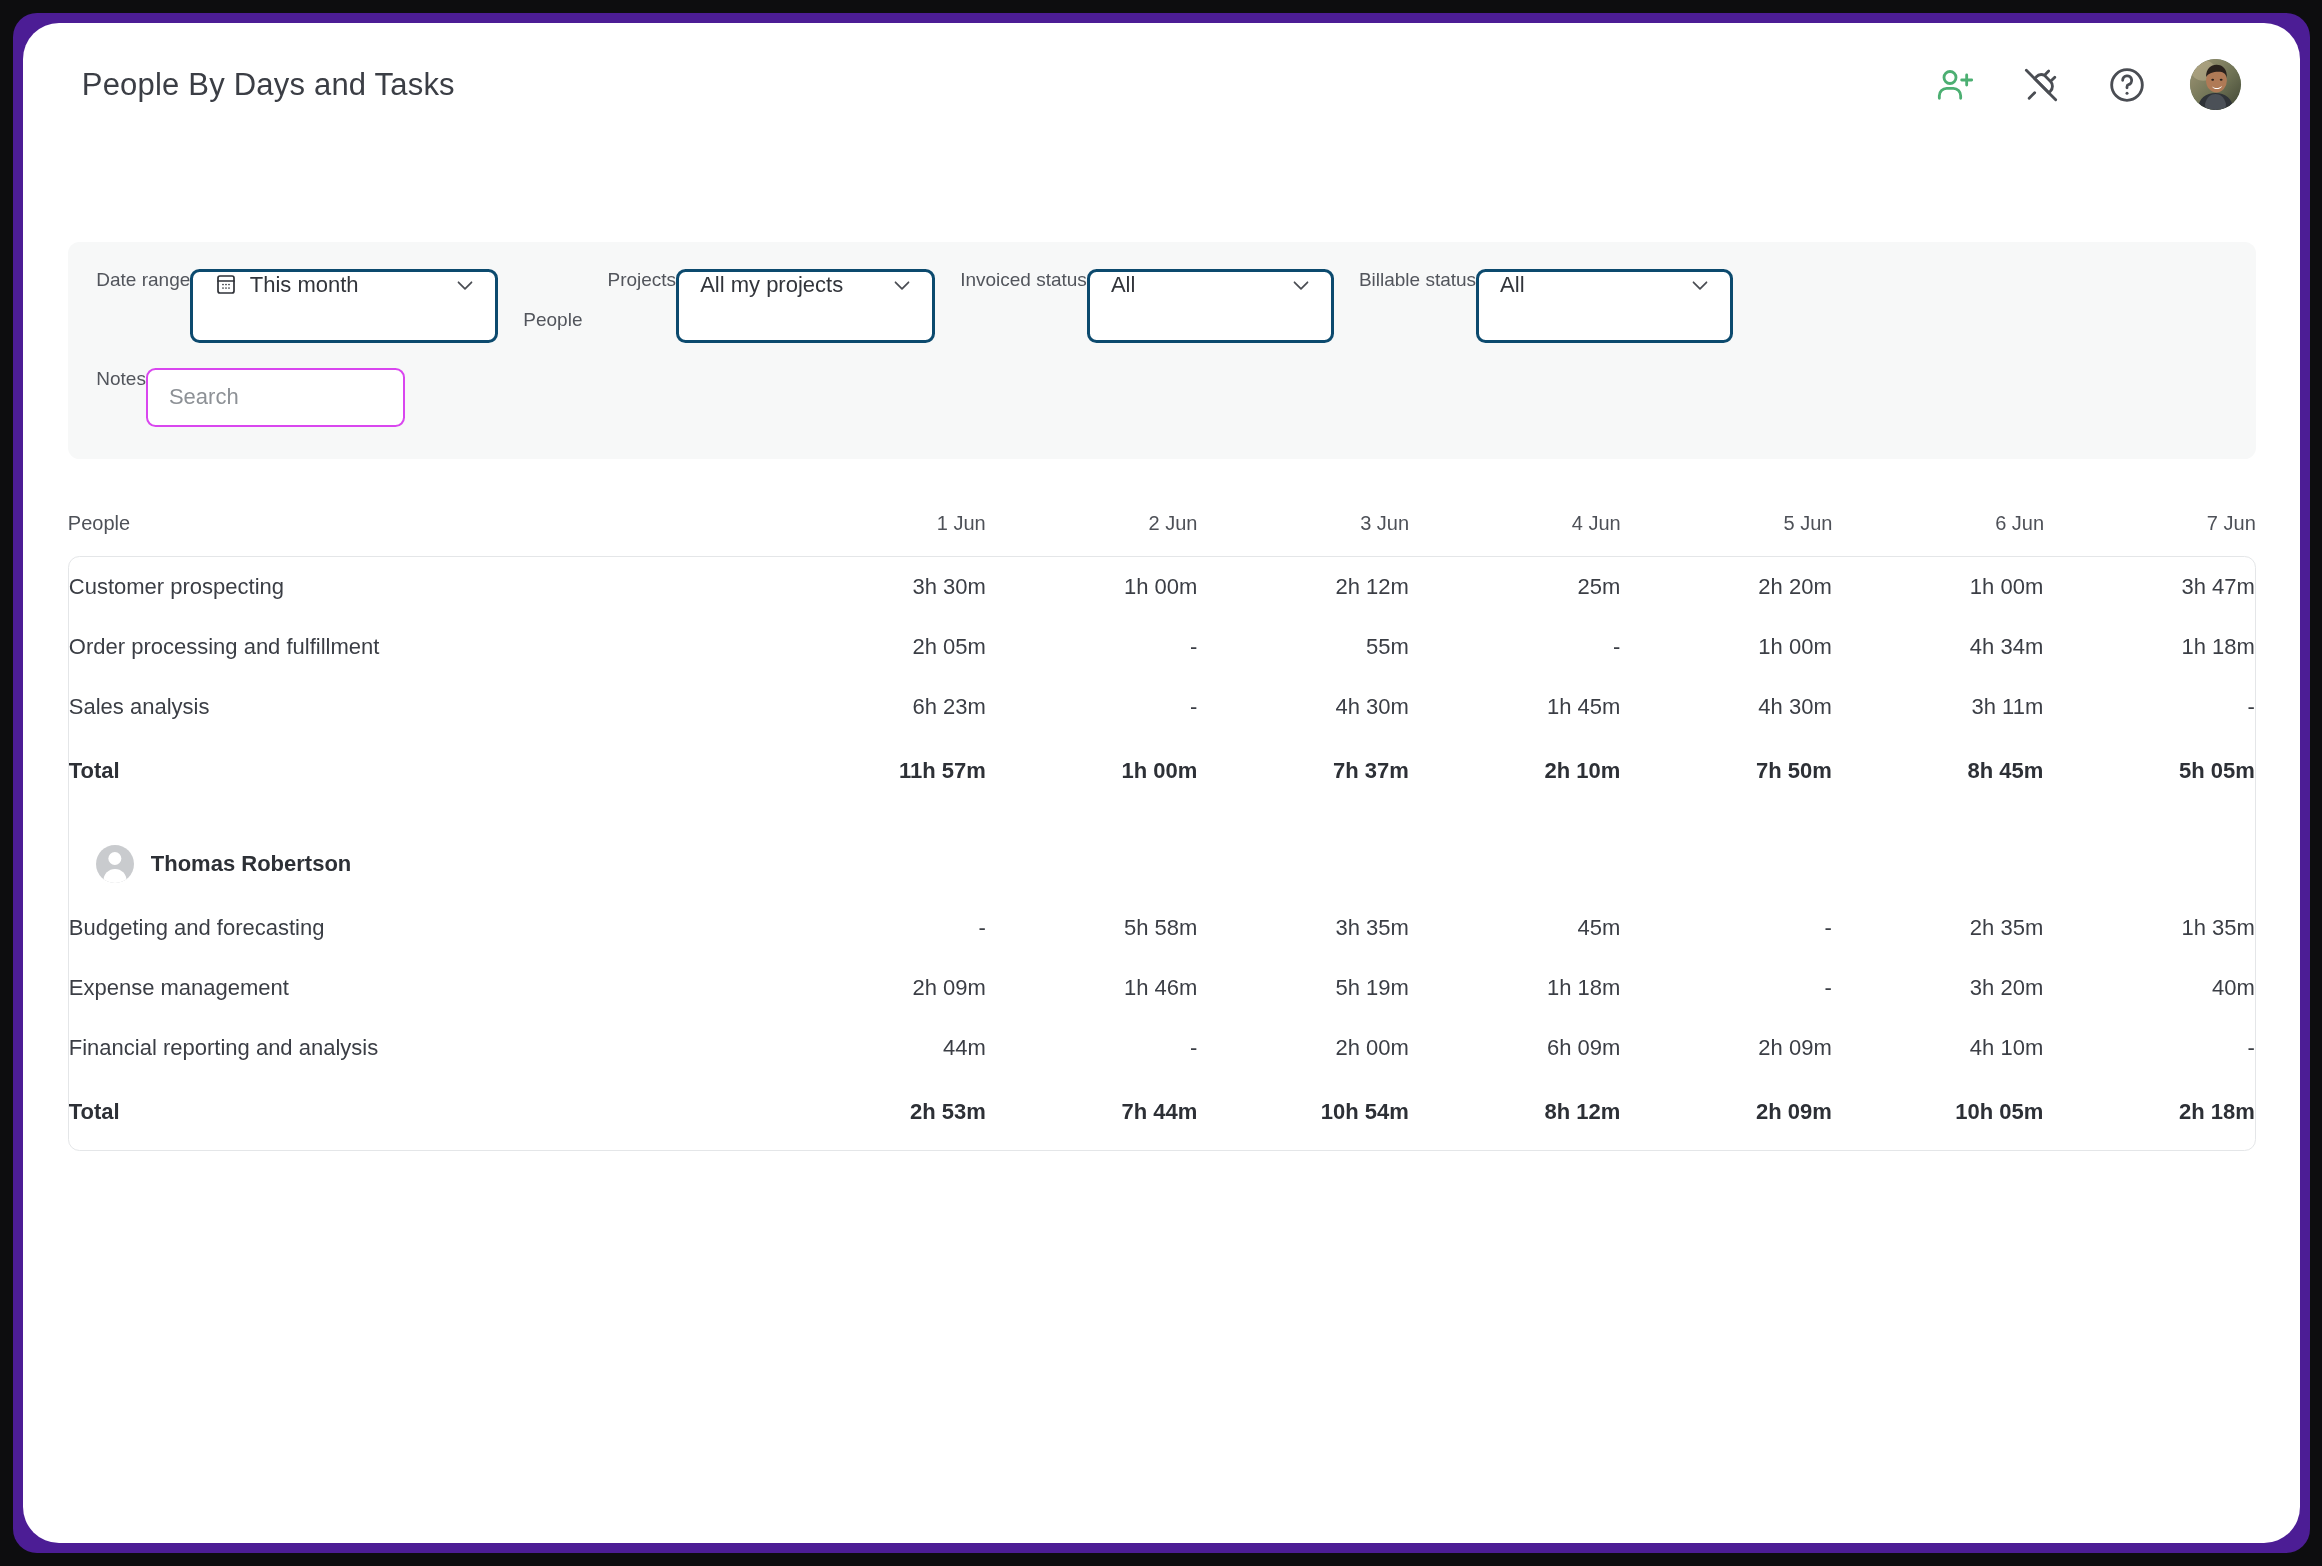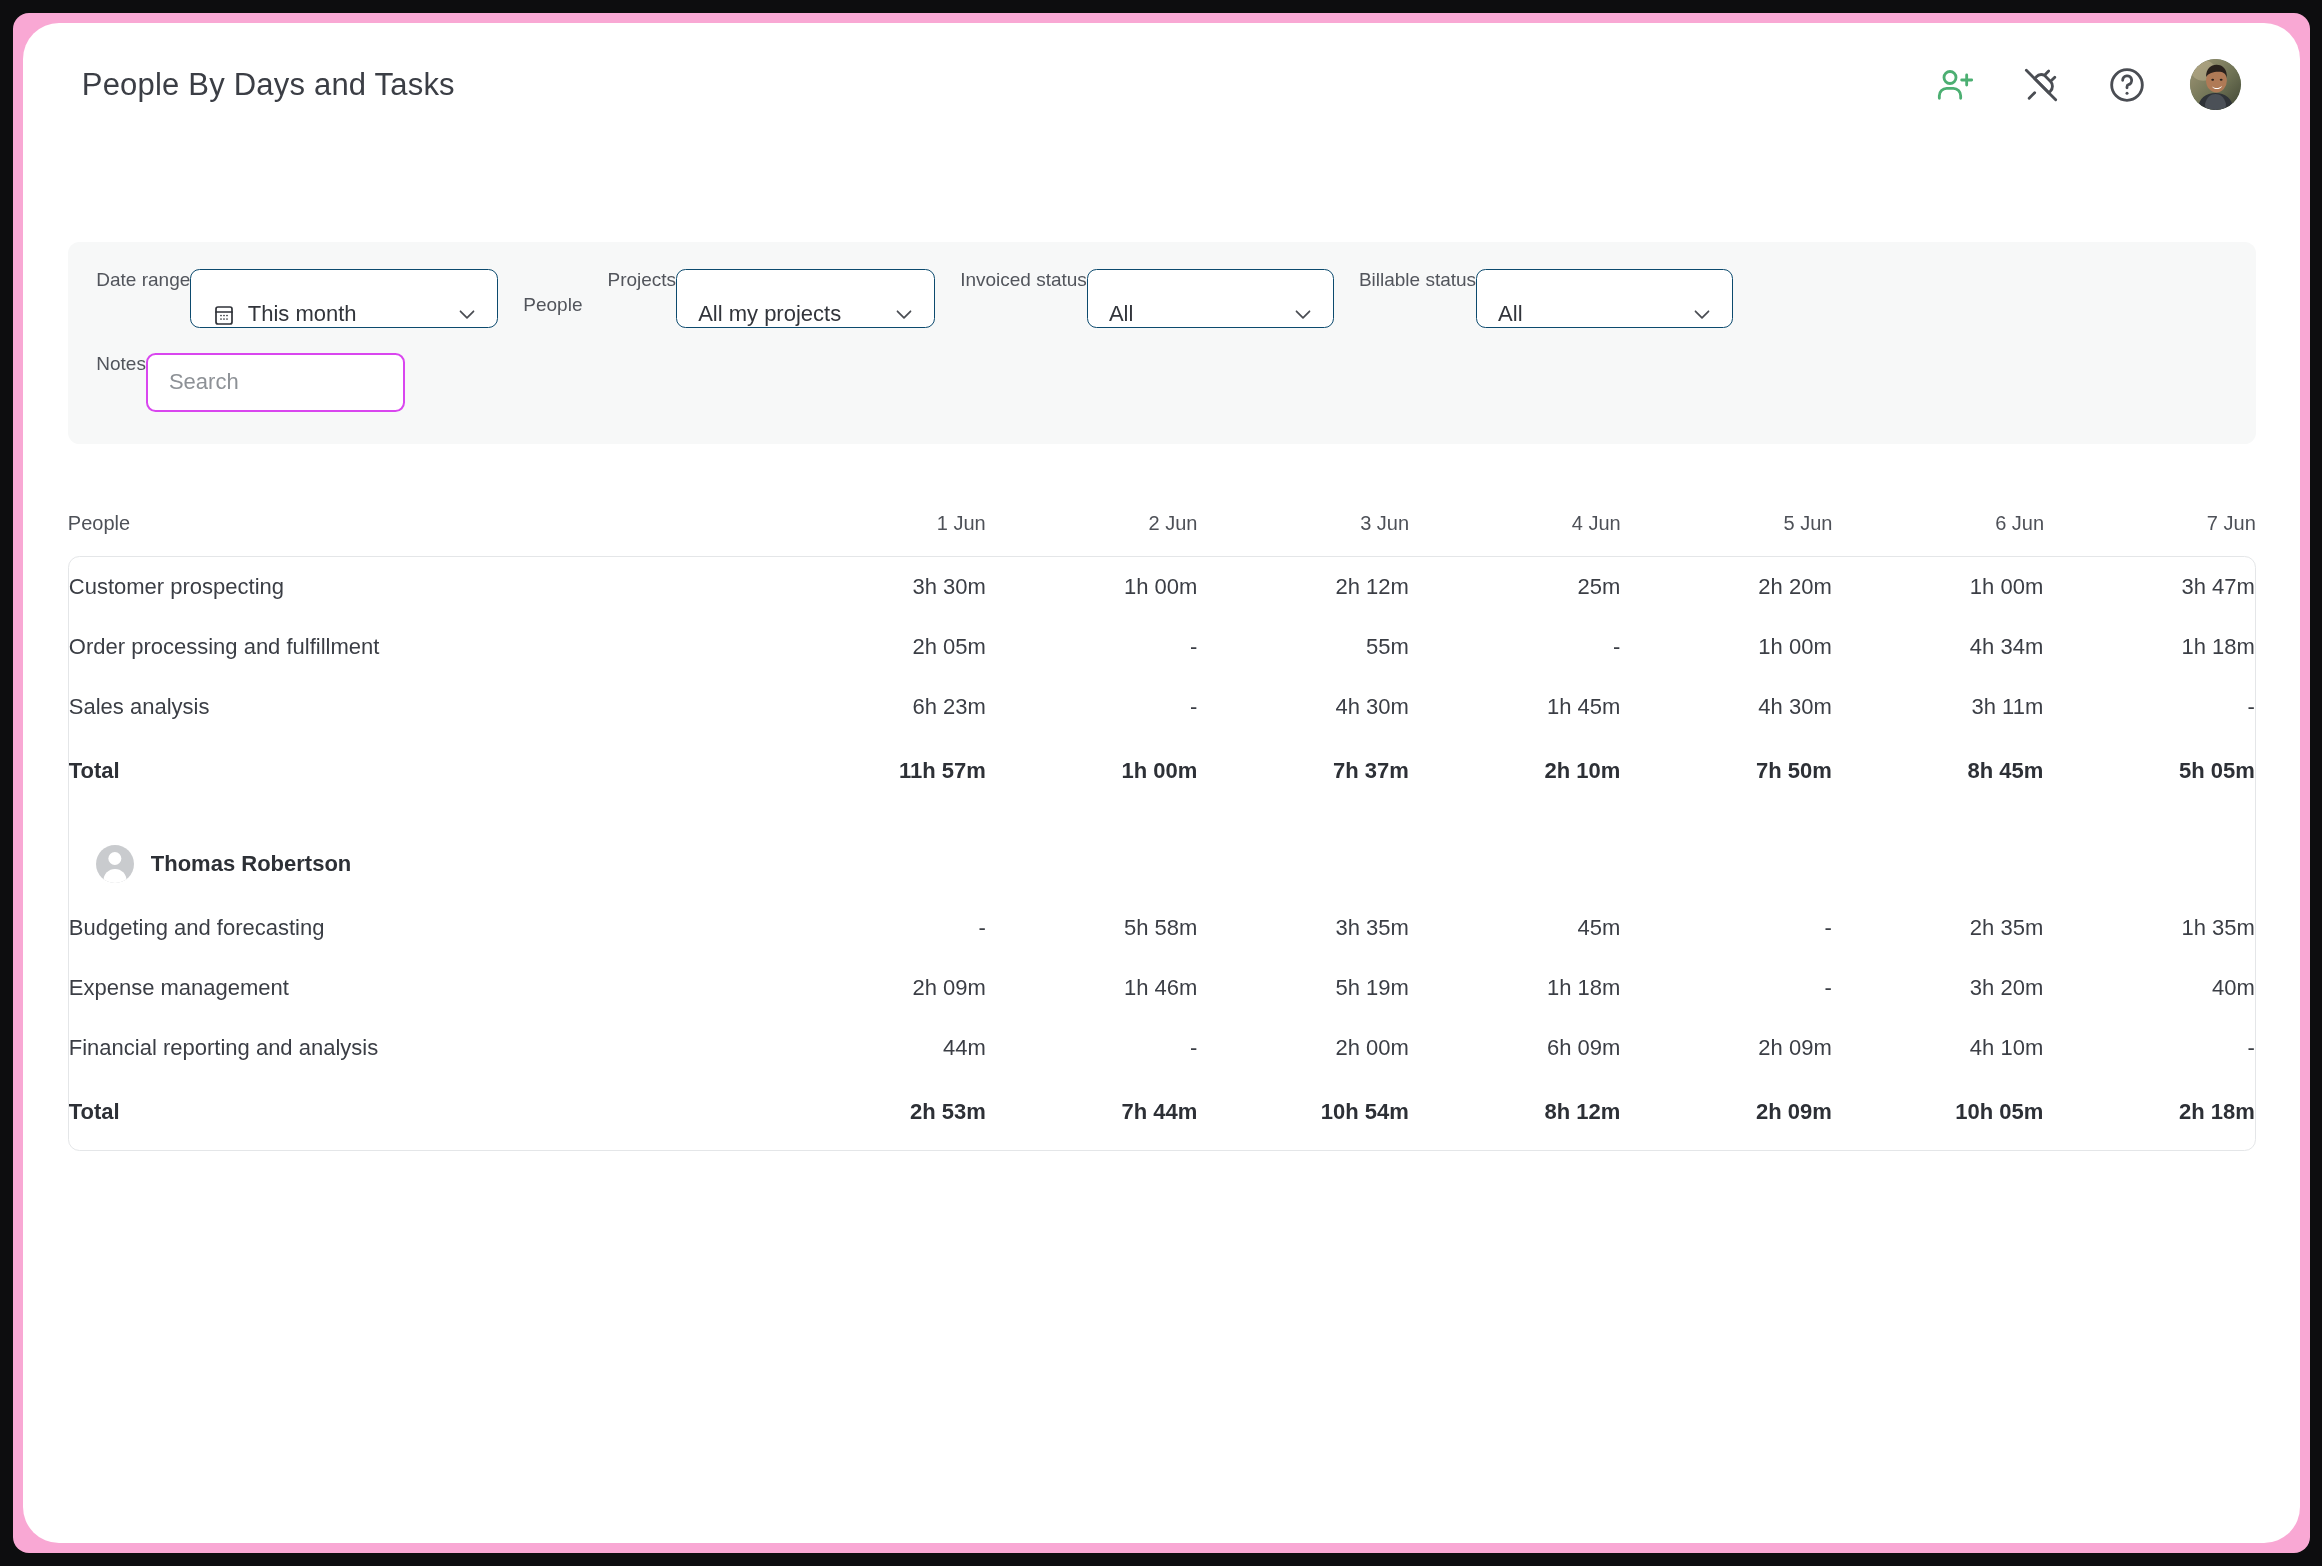--- a/index.html
+++ b/index.html
@@ -17,22 +17,22 @@
     left: 0; top: 0;
     width: 2323px;
     height: 1566px;
     background: #0d0d0f;
     padding: 13.3px;
   }
 
   #bezel {
     width: 100%;
     height: 100%;
-    border-radius: 16px;
-    background: #f9a8d4;
+    border-radius: 24px;
+    background: #4c1d95;
     padding: 9.5px;
   }
 
   #page {
     width: 100%;
     height: 100%;
     background: #ffffff;
     border-radius: 36px;
     position: relative;
     overflow: hidden;
@@ -103,26 +103,26 @@
   .filter-group { display: flex; flex-direction: row; }
 
   .filter-label {
     font-size: 19px;
     color: #52555c;
     margin-bottom: 11.4px;
     white-space: nowrap;
   }
 
   .select-box {
-    height: 59px;
+    height: 74px;
     background: #ffffff;
-    border: 1px solid #0c4a6e;
+    border: 3px solid #0c4a6e;
     border-radius: 9.5px;
     display: flex;
-    align-items: flex-end;
+    align-items: flex-start;
     padding: 0 17px 0 21px;
     gap: 11.4px;
     cursor: pointer;
   }
 
   .select-text {
     font-size: 22px;
     color: #32353b;
     white-space: nowrap;
     flex: 1;

